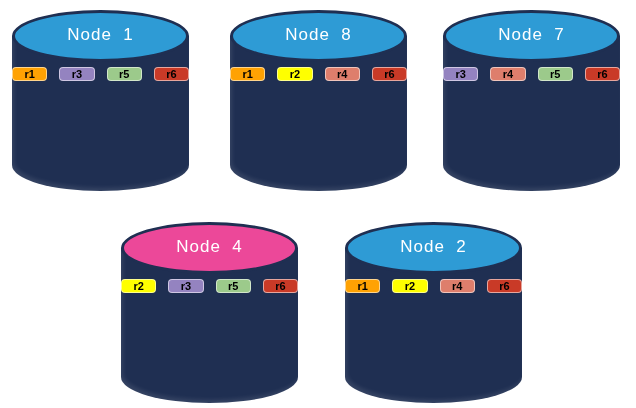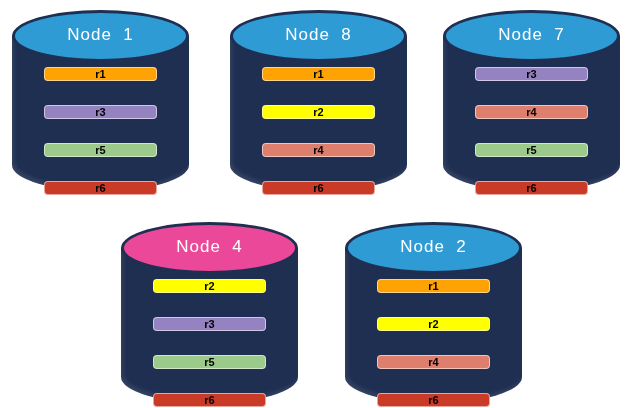--- a/index.html
+++ b/index.html
@@ -49,23 +49,23 @@
     font-size: 17px;
     letter-spacing: 1px;
     white-space: pre;
     margin-top: -2px;
   }
   .bars {
     position: absolute;
     left: 0; right: 0;
     top: 57px;
     display: flex;
-    flex-direction: column;
+    flex-direction: row;
     align-items: center;
-    gap: 24px;
+    gap: 12px;
   }
   .bar {
     width: 113px;
     height: 14px;
     box-sizing: border-box;
     border: 1px solid rgba(255,255,255,0.55);
     border-radius: 4px;
     font-size: 11px;
     font-weight: bold;
     line-height: 12px;

